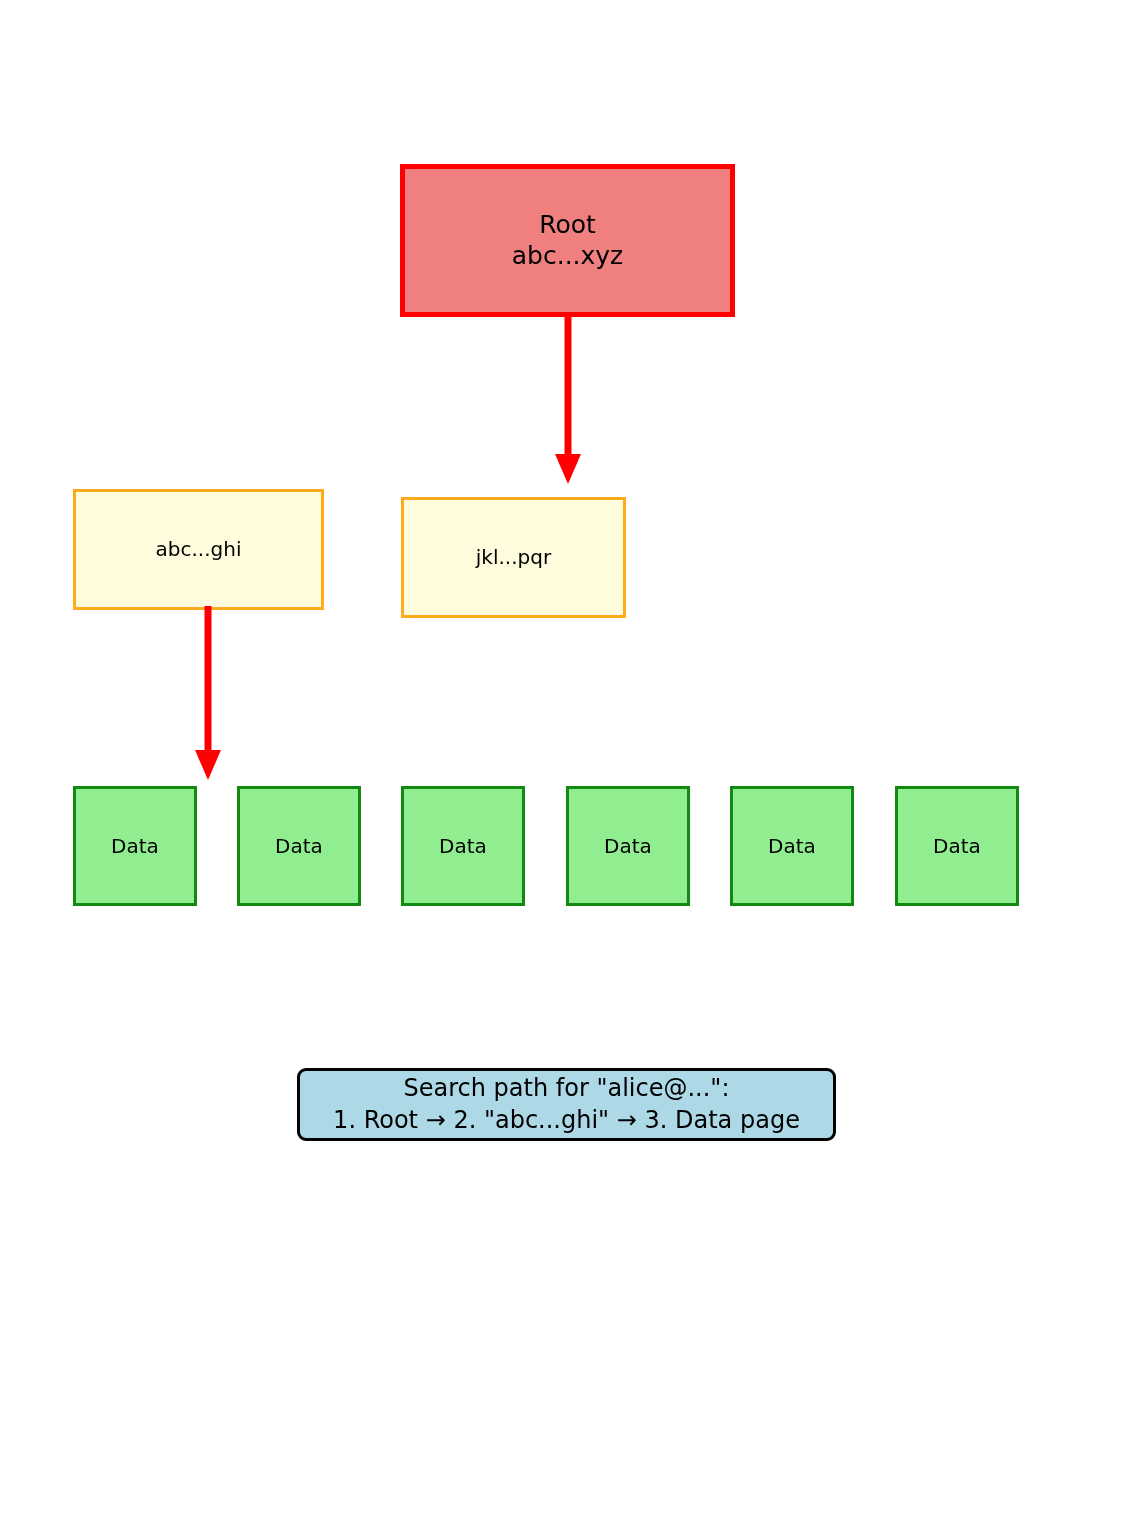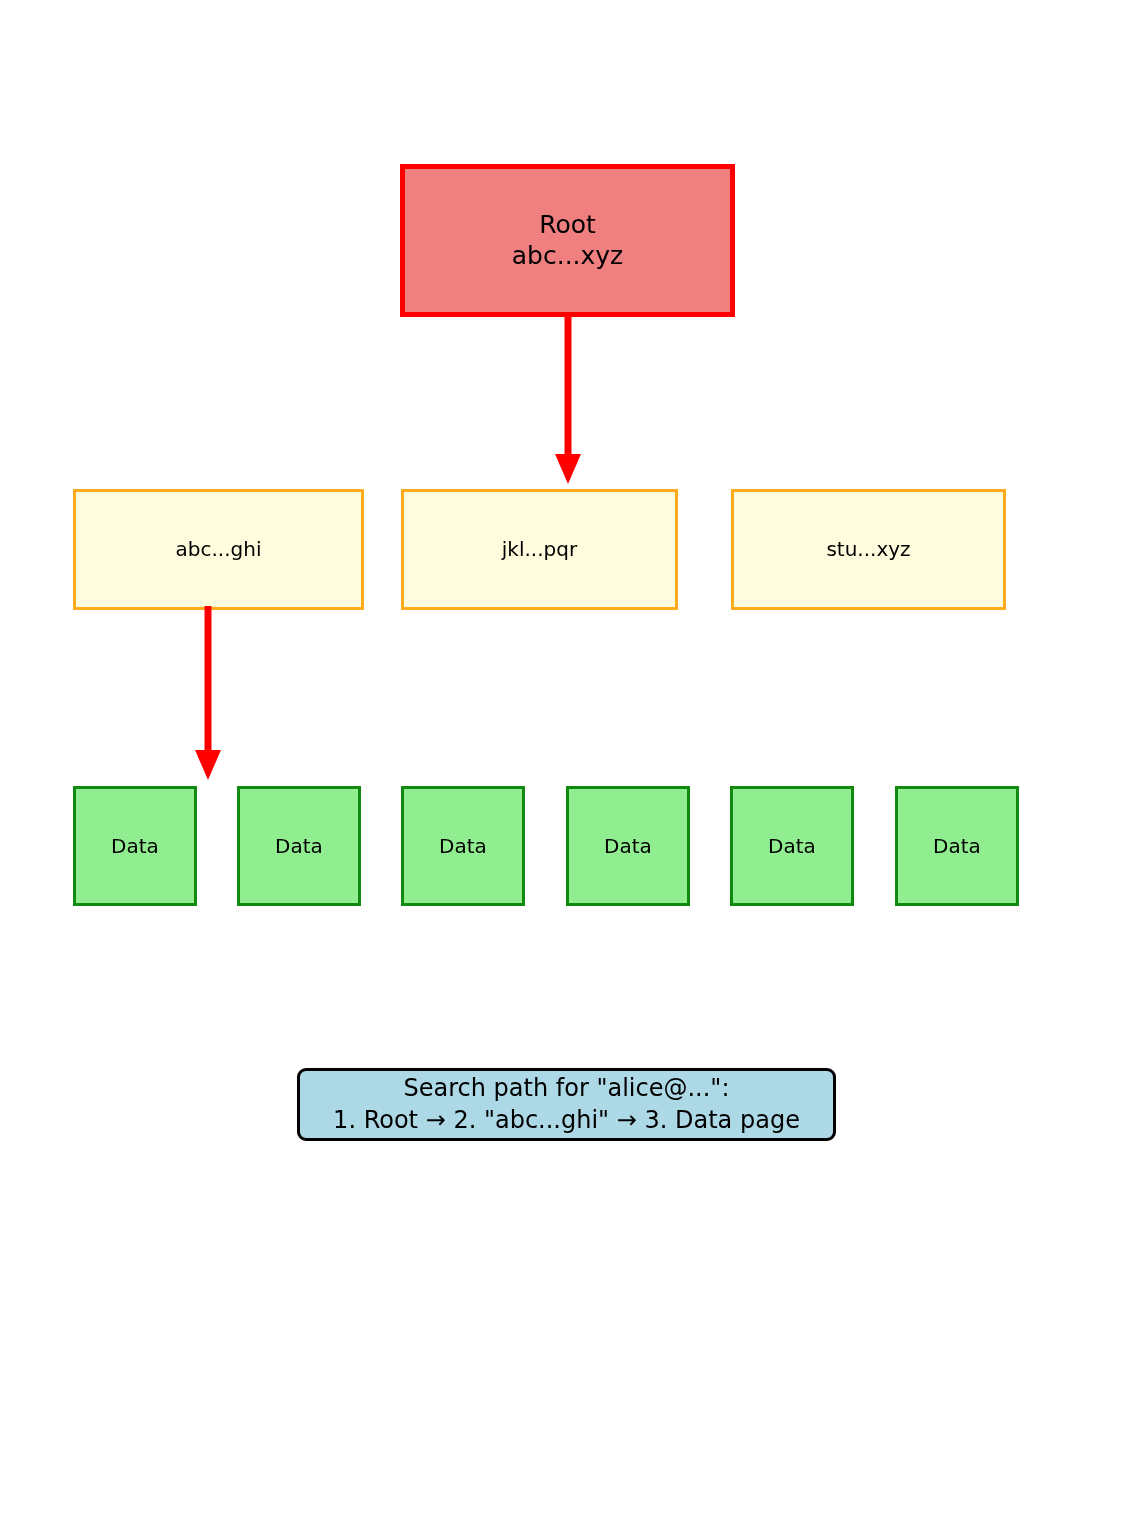--- a/index.html
+++ b/index.html
@@ -43,22 +43,22 @@
   }
 
   
   .node-internal {
     top: 489px;
     height: 121px;
     background: #fffcdd;
     border: 3px solid #ffac1c;
     font-size: 20px;
   }
-  .node-internal-0 { left: 73px;  width: 291px; text-align: right; }
-  .node-internal-1 { left: 401px; width: 277px; }
+  .node-internal-0 { left: 73px;  width: 251px; text-align: right; }
+  .node-internal-1 { left: 401px; width: 225px; margin-top: 8px; }
   .node-internal-2 { left: 731px; width: 275px; }
 
   
   .node-leaf {
     top: 786px;
     width: 124px;
     height: 120px;
     background: #90ee90;
     border: 3px solid #128a12;
     font-size: 20px;
@@ -123,23 +123,20 @@
   </svg>
 
   <div class="node node-internal node-internal-0">
     <span>abc...ghi</span>
   </div>
 
   <div class="node node-internal node-internal-1">
     <span>jkl...pqr</span>
   </div>
 
-  <div class="node node-internal node-internal-2">
-    <span>stu...xyz</span>
-  </div>
 
   <svg class="arrow-svg" id="arrow-internal-to-leaf" viewBox="0 0 60 182">
     <line class="arrow-line" x1="28" y1="0" x2="28" y2="154"></line>
     <polygon class="arrow-head" points="28,174 15,144 41,144"></polygon>
   </svg>
 
   <div class="node node-leaf node-leaf-0">
     <span>Data</span>
   </div>
 

